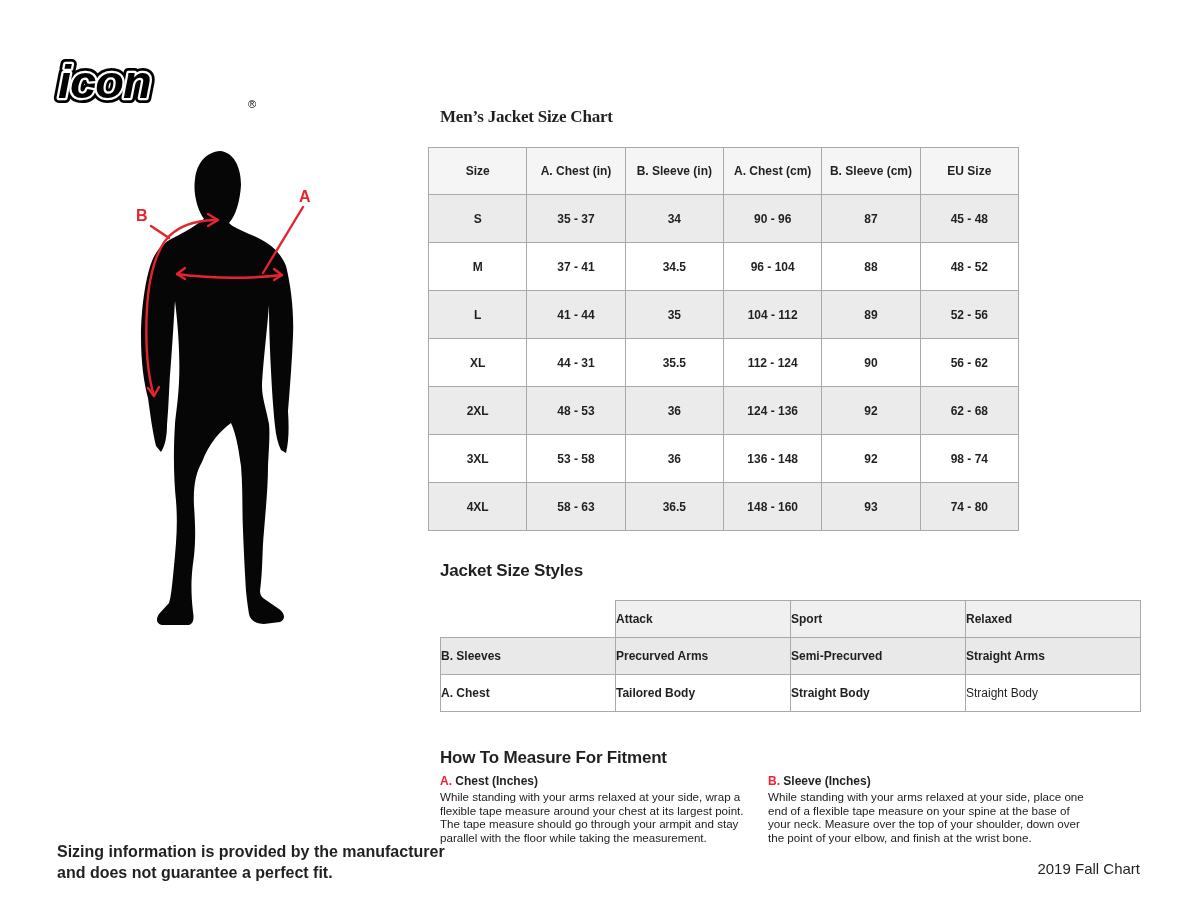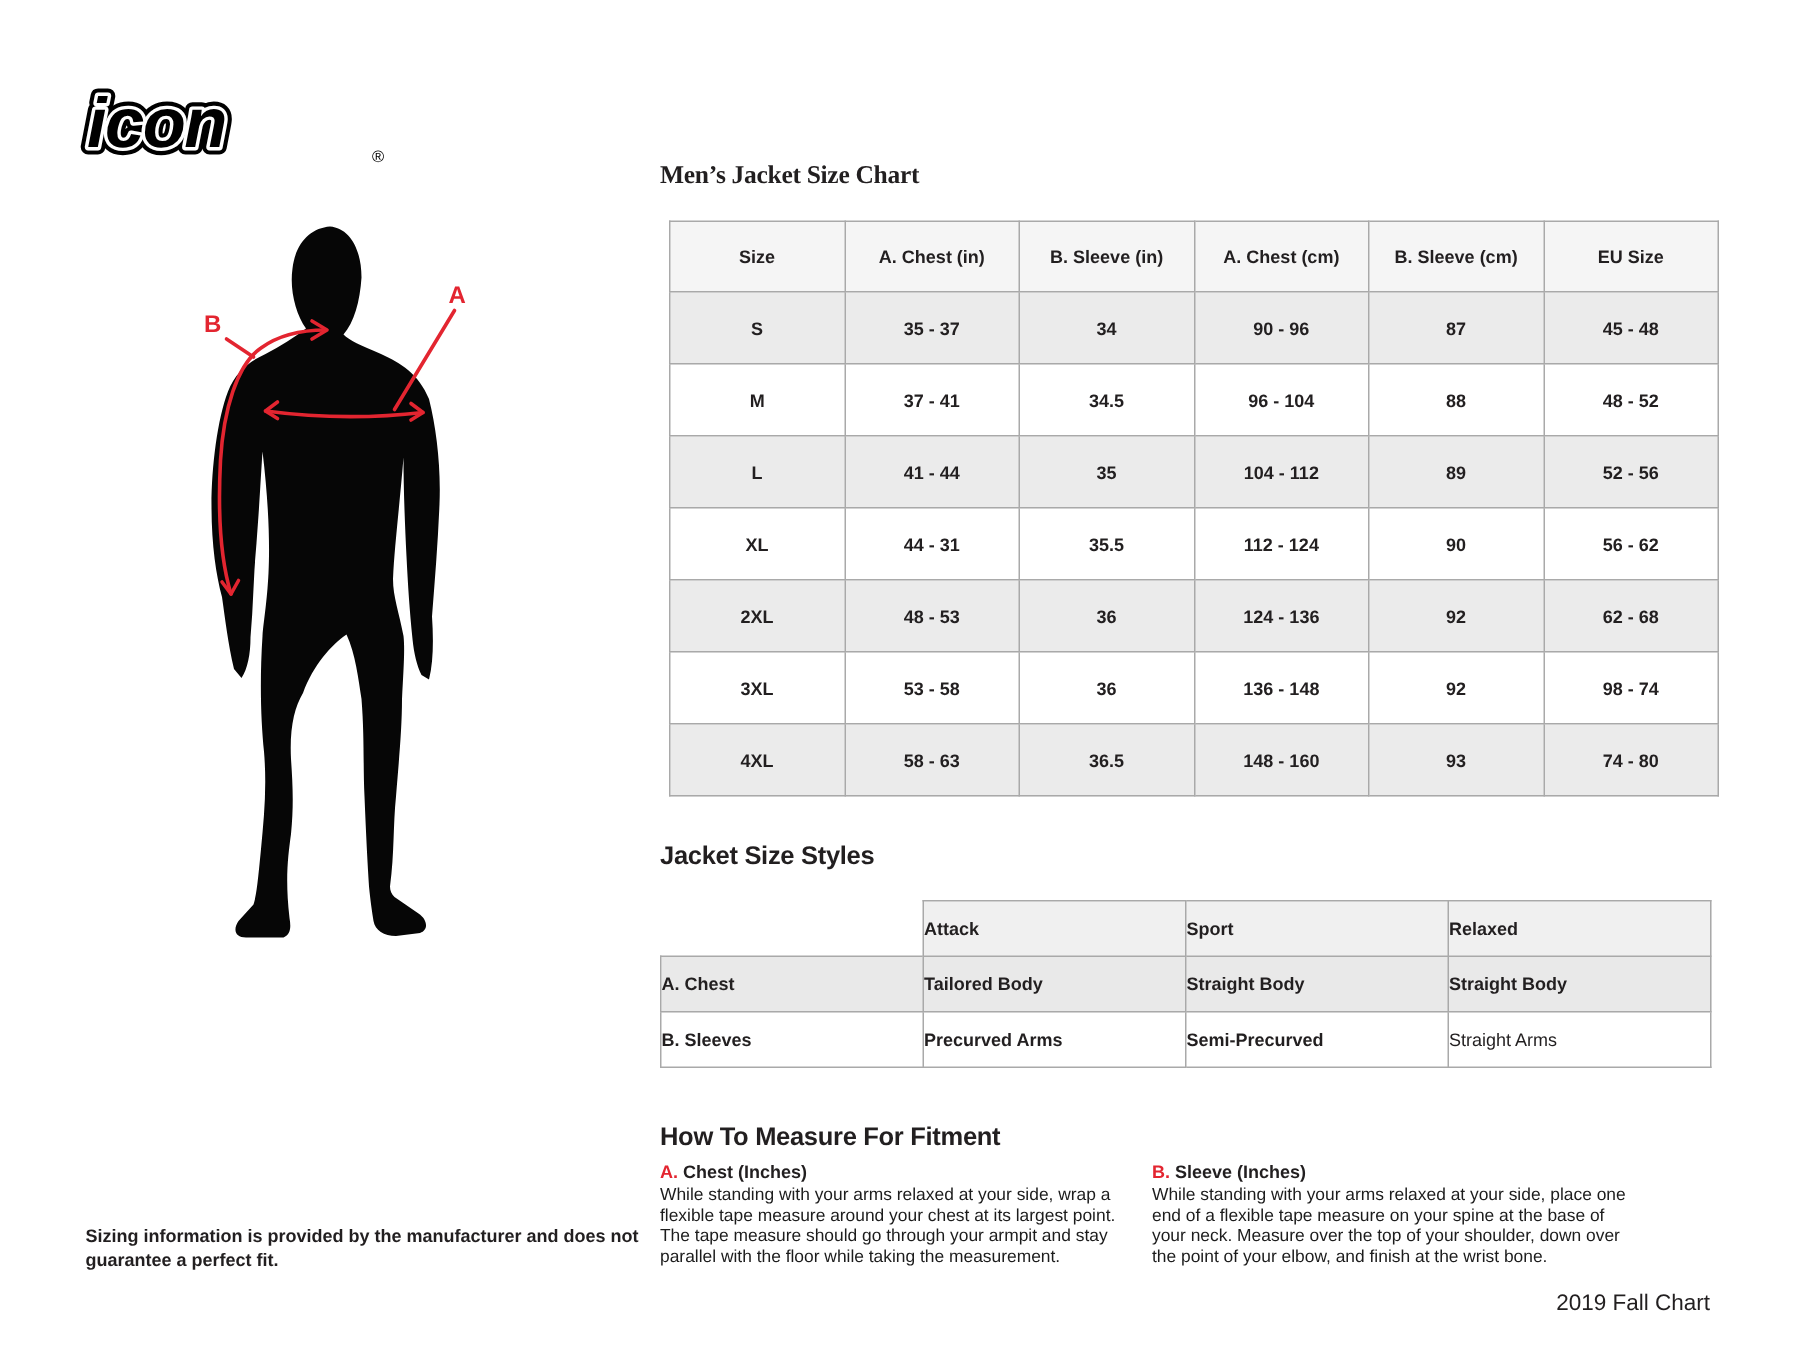--- a/index.html
+++ b/index.html
@@ -5,21 +5,21 @@
   html,body{margin:0;padding:0;}
   body{
     width:1200px;height:900px;background:#ffffff;position:relative;
     font-family:"Liberation Sans",sans-serif;color:#221f20;overflow:hidden;
   }
   .abs{position:absolute;}
   .h1{font-size:17px;font-weight:700;letter-spacing:-0.2px;}
 
   
   table{border-collapse:collapse;table-layout:fixed;}
-  .size-table{left:446px;top:147px;width:700px;}
+  .size-table{left:428px;top:147px;width:591px;}
   .size-table th,.size-table td{
     border:1px solid #a9a9a9;text-align:center;vertical-align:middle;
     font-size:12px;font-weight:700;padding:0;
   }
   .size-table thead th{height:46px;background:#f5f5f5;}
   .size-table tbody td{height:47px;background:#ffffff;}
   .size-table tbody tr:nth-child(odd) td{background:#ebebeb;}
 
   
   .styles-table{left:440px;top:600px;width:700px;}
@@ -36,21 +36,21 @@
   .styles-table tbody tr:nth-child(2) td{background:#ffffff;}
   .styles-table tbody tr:nth-child(2) td:last-child{font-weight:400;}
 
   
   .measure-col{width:320px;}
   .measure-col h3{margin:0 0 2px 0;font-size:12px;font-weight:700;}
   .measure-col p{margin:0;font-size:11.6px;line-height:1.18;font-weight:400;color:#1c1c1c;}
   .red{color:#e32530;}
 
   
-  .disclaimer{left:57px;top:817px;width:390px;font-size:12px;font-weight:700;line-height:1.3;}
+  .disclaimer{left:57px;top:842px;width:390px;font-size:16px;font-weight:700;line-height:1.3;}
   .chart-version{right:60px;top:860px;font-size:15px;font-weight:400;}
 
   svg text{font-family:"Liberation Sans",sans-serif;}
 </style>
 </head>
 <body>
 
 <div class="abs" style="left:52px;top:50px;">
   <svg width="215" height="64" viewBox="0 0 215 64">
     <g font-style="italic" font-weight="bold" font-size="47" letter-spacing="-1">
@@ -217,31 +217,31 @@
   <thead>
     <tr>
       <th class="blank"></th>
       <th>Attack</th>
       <th>Sport</th>
       <th>Relaxed</th>
     </tr>
   </thead>
   <tbody>
     <tr>
+      <th>B. Sleeves</th>
+      <td>Precurved Arms</td>
+      <td>Semi-Precurved</td>
+      <td>Straight Arms</td>
+    </tr>
+    <tr>
       <th>A. Chest</th>
       <td>Tailored Body</td>
       <td>Straight Body</td>
       <td>Straight Body</td>
     </tr>
-    <tr>
-      <th>B. Sleeves</th>
-      <td>Precurved Arms</td>
-      <td>Semi-Precurved</td>
-      <td>Straight Arms</td>
-    </tr>
   </tbody>
 </table>
 
 <div class="abs h1" style="left:440px;top:748px;">How To Measure For Fitment</div>
 
 <div class="abs measure-col" style="left:440px;top:774px;">
   <h3><span class="red">A.</span><span> Chest (Inches)</span></h3>
   <p>While standing with your arms relaxed at your side, wrap a flexible tape measure around your chest at its largest point. The tape measure should go through your armpit and stay parallel with the floor while taking the measurement.</p>
 </div>
 

